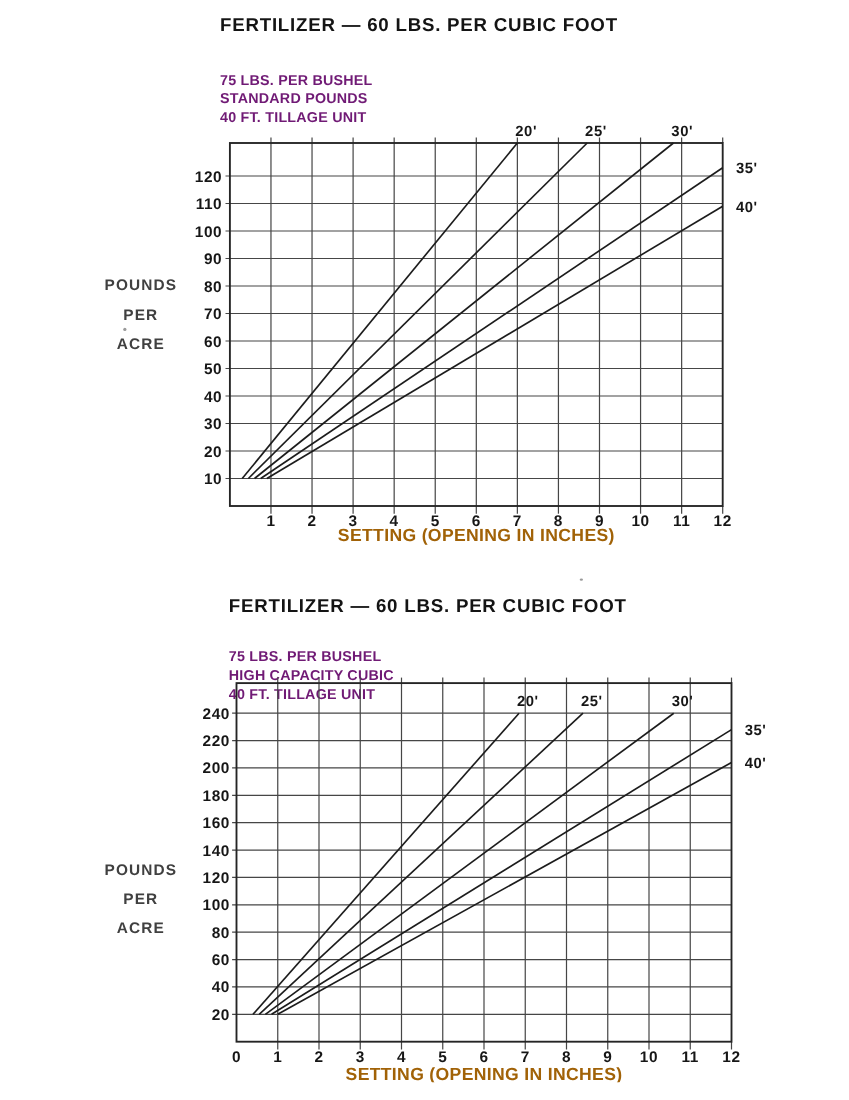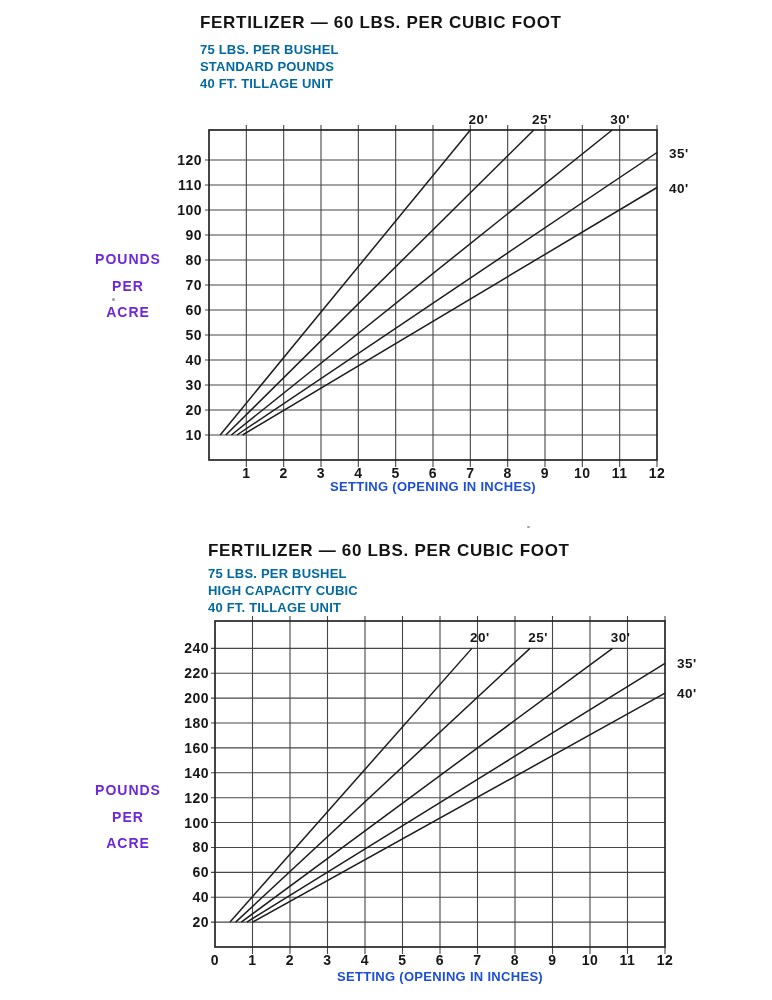--- a/index.html
+++ b/index.html
@@ -1,25 +1,25 @@
 <!DOCTYPE html>
 <html><head>
 <meta charset="utf-8">
 <style>
   html,body{margin:0;padding:0;background:#ffffff;}
   .page{position:relative;width:772px;height:984px;background:#ffffff;overflow:hidden;
         font-family:"Liberation Sans",sans-serif;color:#161616;}
   .title{position:absolute;font-weight:700;font-size:17px;line-height:19px;
          letter-spacing:.7px;white-space:nowrap;color:#141414;}
   .subs{position:absolute;font-weight:600;font-size:13px;line-height:17px;
-        letter-spacing:.2px;white-space:nowrap;color:#0369a1;}
+        letter-spacing:.2px;white-space:nowrap;color:#701a75;margin-top:23px;}
   .ylab{position:absolute;width:80px;text-align:center;font-weight:700;font-size:14px;
-        line-height:26.5px;letter-spacing:1px;color:#6d28d9;}
-  .xcap{position:absolute;text-align:center;font-weight:700;font-size:13px;
-        letter-spacing:.3px;color:#1d4ed8;}
+        line-height:26.5px;letter-spacing:1px;color:#404040;}
+  .xcap{position:absolute;text-align:center;font-weight:700;font-size:16px;
+        letter-spacing:.3px;color:#a16207;}
   svg.plot{position:absolute;left:0;overflow:visible;}
   .grid line{stroke:#464646;stroke-width:1.1;}
   .border{fill:none;stroke:#252525;stroke-width:1.7;}
   .series polyline{fill:none;stroke:#1c1c1c;stroke-width:1.5;}
   .ticks text{font-family:"Liberation Sans",sans-serif;font-weight:700;font-size:14px;
               fill:#161616;letter-spacing:.5px;}
   .slabel{font-family:"Liberation Sans",sans-serif;font-weight:700;font-size:13.5px;
           fill:#161616;letter-spacing:.5px;}
   .speck{position:absolute;background:#9a9a9a;border-radius:50%;}
 </style>

